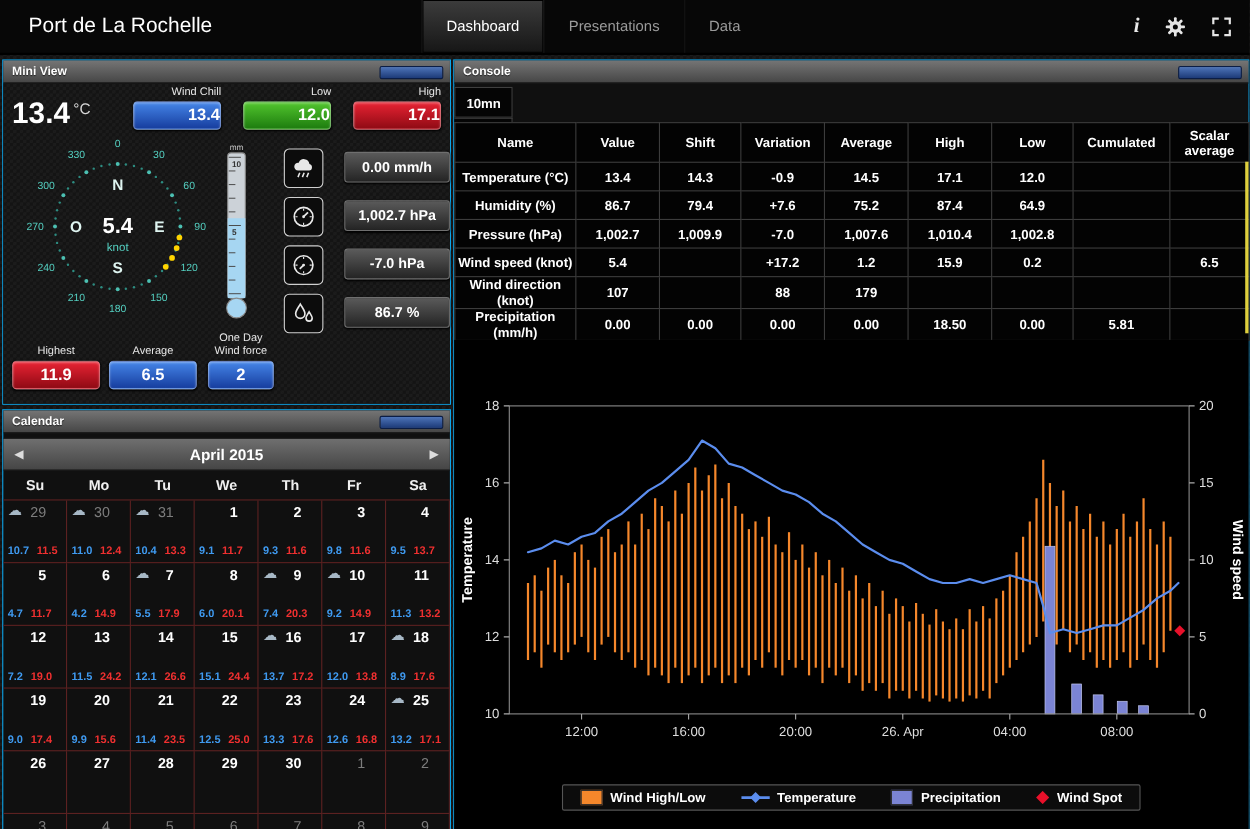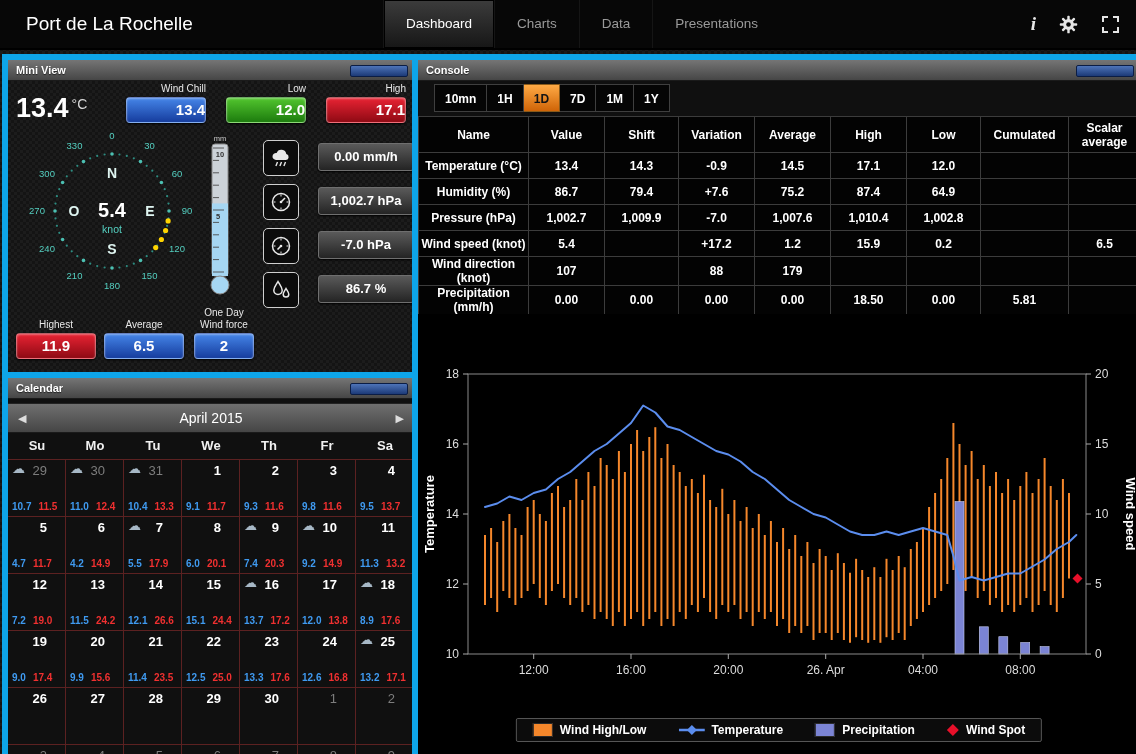--- a/index.html
+++ b/index.html
@@ -24,21 +24,21 @@
   
   .navbar{position:absolute;left:0;top:0;width:1136px;height:48px;background:#070707;border-bottom:2px solid #000;z-index:9;}
   .nav-title{position:absolute;left:26px;top:0;line-height:48px;color:#fff;font-size:19px;}
   .nav-tabs{position:absolute;left:383px;top:0;height:48px;display:flex;}
   .tab{line-height:48px;padding:0 22px;color:#9a9a9a;font-size:13.5px;cursor:pointer;border-left:1px solid #151515;}
   .tab.active{color:#fff;background:linear-gradient(#3c3c3c,#161616);box-shadow:inset 0 0 0 1px #000;}
   .nav-icons{position:absolute;right:16px;top:0;height:48px;display:flex;align-items:center;gap:22px;}
   .info-ic{font-family:"Liberation Serif",serif;font-style:italic;font-weight:bold;font-size:19px;color:#e8e8e8;cursor:pointer;}
 
   
-  .panel{position:absolute;border:6px solid #0ea5e9;background:#101010;}
+  .panel{position:absolute;border:1px solid #0ea5e9;background:#101010;}
   .titlebar{height:20px;background:linear-gradient(#757575,#464646);border-bottom:1px solid #1a1a1a;position:relative;}
   .titlebar .tl{position:absolute;left:8px;top:0;line-height:20px;font-size:11px;font-weight:bold;color:#fff;text-shadow:0 1px 1px #222;}
   .handle{position:absolute;right:6px;top:5px;width:56px;height:10px;border-radius:2px;background:linear-gradient(#4e74b8,#1c3a78);border:1px solid #0b1d45;cursor:pointer;}
 
   
   #mini-panel{left:2px;top:54px;width:406px;height:312px;}
   .mini-content{position:relative;width:100%;height:291px;}
   .big-temp{position:absolute;left:8px;top:12px;color:#fff;font-size:27px;font-weight:bold;}
   .big-temp .unit{font-size:14px;font-weight:normal;color:#d8d8d8;margin-left:3px;vertical-align:8px;}
   .stat{position:absolute;top:2px;width:80px;text-align:right;}
@@ -57,36 +57,36 @@
   .bgroup{position:absolute;text-align:center;}
   .b0{left:8px;top:238px;width:80px}
   .b1{left:96px;top:238px;width:80px}
   .b2{left:186px;top:226px;width:60px}
   .blabel{display:block;font-size:10px;color:#e8e8e8;height:12px;}
   .bbox{margin-top:2px;height:24px;line-height:24px;border-radius:4px;color:#fff;font-size:15px;font-weight:bold;border:1px solid rgba(255,255,255,.35);box-shadow:inset 0 1px 2px rgba(255,255,255,.35),0 1px 2px #000;}
 
   
   #cal-panel{left:2px;top:372px;width:406px;height:381px;overflow:hidden;}
   .monthbar{position:relative;height:28px;margin-top:4px;background:linear-gradient(#6f6f6f,#454545);border-top:1px solid #222;border-bottom:1px solid #1a1a1a;}
-  .month-label{line-height:28px;text-align:center;color:#fff;font-size:14px;font-weight:normal;}
+  .month-label{line-height:28px;text-align:center;color:#fff;font-size:14px;font-weight:bold;}
   .cal-arrow{position:absolute;top:0;line-height:28px;color:#ddd;font-size:11px;cursor:pointer;padding:0 10px;}
   .prev{left:0}.next{right:0}
   #cal-weekdays{display:flex;height:26px;}
   .wd{width:58px;line-height:26px;text-align:center;color:#f0f0f0;font-size:13px;font-weight:bold;}
   #cal-grid{display:flex;flex-wrap:wrap;width:406px;border-top:1px solid #5c2121;}
   .cal-cell{position:relative;width:58px;height:57px;border-right:1px solid #5c2121;border-bottom:1px solid #5c2121;box-sizing:border-box;cursor:pointer;}
   .dnum{position:absolute;top:3px;right:18px;font-size:13px;font-weight:bold;color:#fff;}
   .other .dnum{color:#7d7d7d;font-weight:normal;}
   .wicon{position:absolute;top:1px;left:4px;font-size:13px;color:#a7b8c6;}
   .temps{position:absolute;bottom:4px;left:4px;right:2px;display:flex;gap:7px;font-size:10px;font-weight:bold;}
   .mn{color:#3f9af0}.mx{color:#f03030}
 
   
   #console-panel{left:412px;top:54px;width:722px;height:700px;}
-  .ranges{position:absolute;left:16px;top:24px;height:25px;display:flex;}
+  .ranges{position:absolute;left:0;top:24px;height:25px;display:flex;flex-direction:column;}
   .rbtn{min-width:24px;padding:0 10px;height:28px;line-height:28px;text-align:center;background:#050505;border:1px solid #3f3f3f;border-left-width:0;color:#fff;font-size:12px;font-weight:bold;box-sizing:border-box;cursor:pointer;}
   .rbtn:first-child{border-left-width:1px;}
   .rbtn.active{background:linear-gradient(#ffaa45,#cf6407);color:#141414;border-color:#8a5a1a;}
   #table-wrap{position:absolute;left:0;top:56px;width:722px;height:192px;}
   #console-table{border-collapse:collapse;table-layout:fixed;width:722px;background:#030303;}
   #console-table th,#console-table td{border:1px solid #3c3c3c;color:#fff;font-size:12px;font-weight:bold;text-align:center;padding:0;overflow:hidden;}
   #console-table thead th{height:35px;line-height:14px;vertical-align:middle;}
   #console-table tbody td{height:25px;}
   .ystrip{position:absolute;right:0;top:36px;width:3px;height:156px;background:#ded03e;}
   #chart-box{position:absolute;left:0;top:254px;width:722px;height:446px;background:#000;cursor:crosshair;}
@@ -94,23 +94,22 @@
   .lg-item{display:flex;align-items:center;gap:7px;color:#fff;font-size:12px;font-weight:bold;cursor:pointer;}
   .lg-swatch{width:18px;height:12px;display:inline-block;border:1px solid #2a2a2a;}
 </style>
 </head>
 <body>
 
 <div class="navbar">
   <div class="nav-title">Port de La Rochelle</div>
   <div class="nav-tabs">
     <div class="tab active">Dashboard</div>
-    <div class="tab">Charts</div>
+    <div class="tab">Presentations</div>
     <div class="tab">Data</div>
-    <div class="tab">Presentations</div>
   </div>
   <div class="nav-icons">
     <span class="info-ic">i</span>
     <span style="cursor:pointer;display:flex;">
       <svg width="21" height="21" viewBox="0 0 24 24">
         <g fill="#e5e5e5">
           <rect x="10.6" y="2" width="2.8" height="20" rx="1"></rect>
           <rect x="10.6" y="2" width="2.8" height="20" rx="1" transform="rotate(45 12 12)"></rect>
           <rect x="10.6" y="2" width="2.8" height="20" rx="1" transform="rotate(90 12 12)"></rect>
           <rect x="10.6" y="2" width="2.8" height="20" rx="1" transform="rotate(135 12 12)"></rect>

